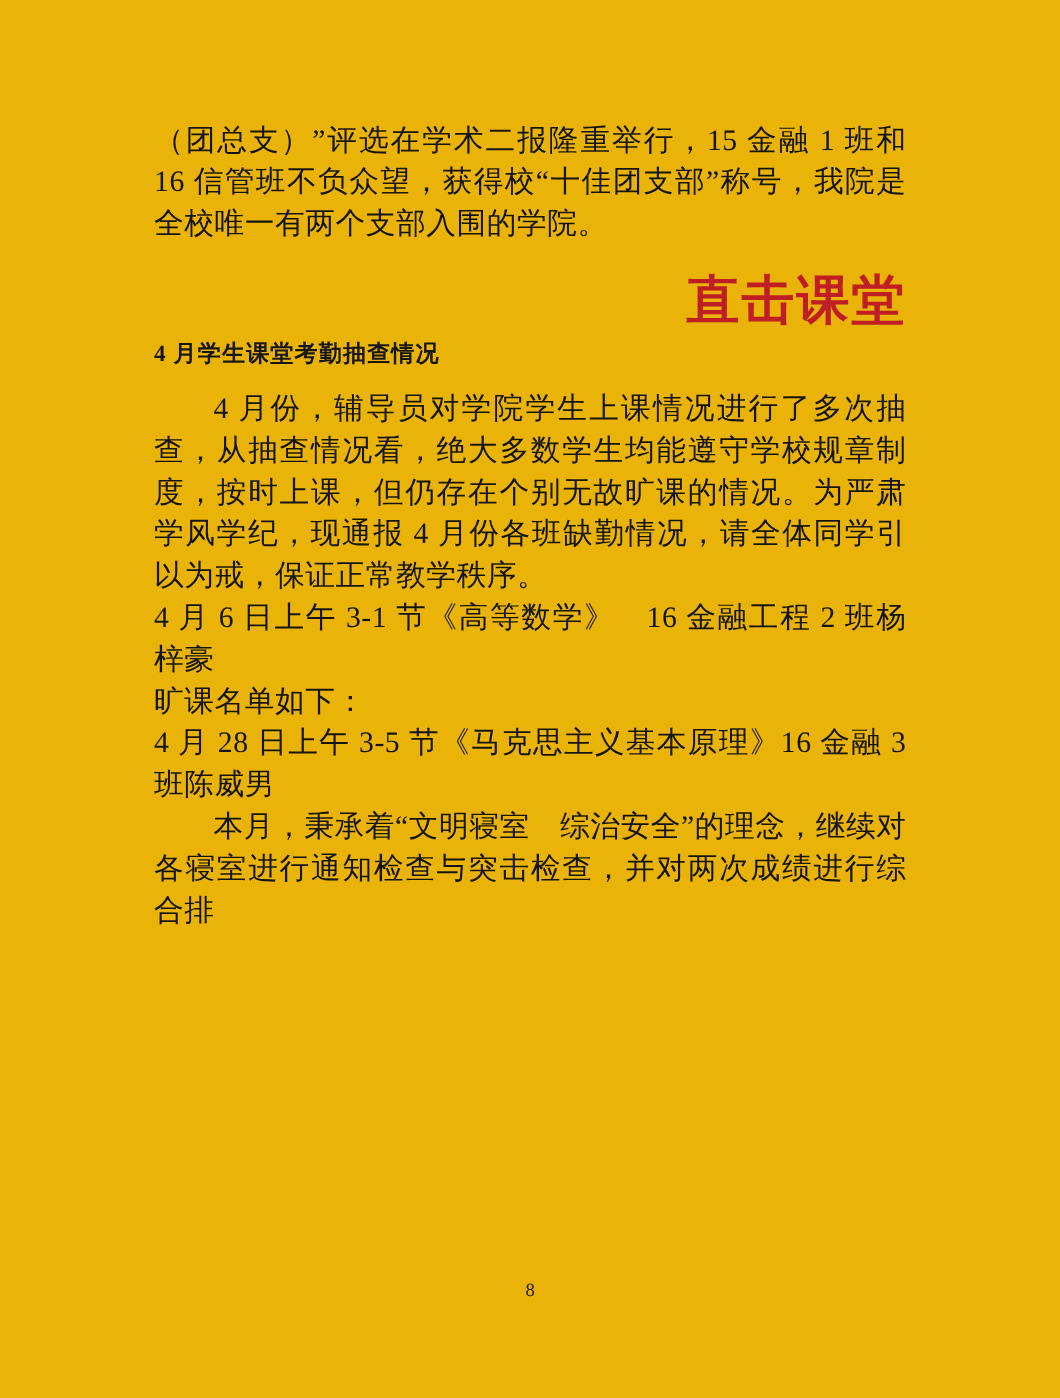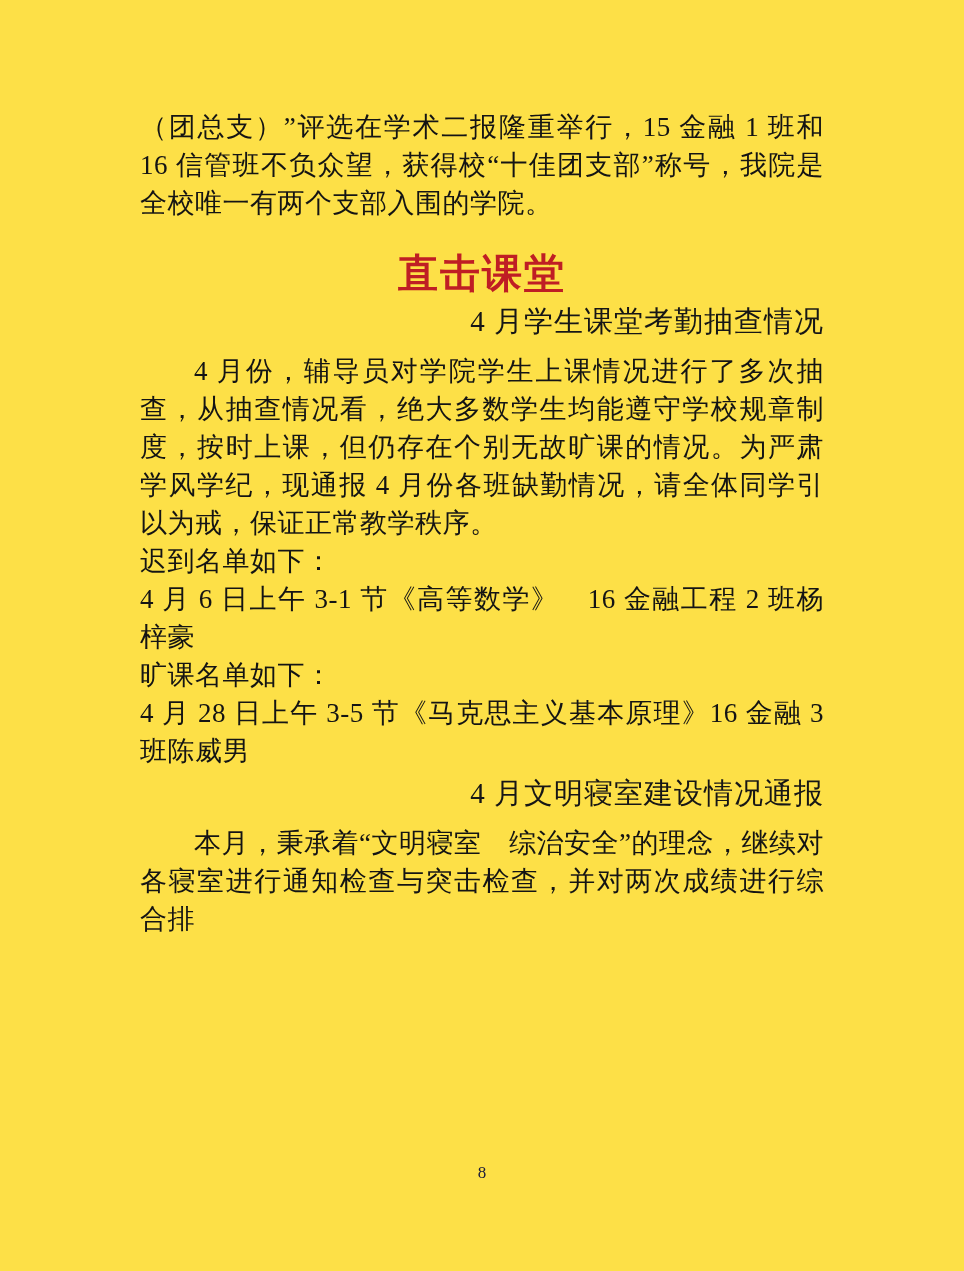--- a/index.html
+++ b/index.html
@@ -21,71 +21,69 @@
     margin: 0;
     font-size: 27px;
     line-height: 38px;
     letter-spacing: 0.5px;
     text-align: justify;
     text-justify: inter-ideograph;
   }
   .indent { text-indent: 2em; }
   .section-heading {
     margin: 28px 0 0 0;
-    font-size: 40px;
+    font-size: 48px;
     line-height: 48px;
     font-weight: bold;
     letter-spacing: 2px;
-    text-align: center;
+    text-align: right;
   }
   .sub-heading {
     margin: 2px 0 10px 0;
-    font-size: 29px;
+    font-size: 21px;
     line-height: 42px;
-    font-weight: normal;
+    font-weight: bold;
     letter-spacing: 1px;
-    text-align: right;
+    text-align: left;
     color: #161616;
   }
   .footer {
     position: absolute;
     left: 0;
     right: 0;
     top: 1162px;
     text-align: center;
     font-size: 17px;
     line-height: 22px;
     color: #1a1a3a;
   }
 </style>
 </head>
 <body>
 
-<div class="page" style="color: rgb(20, 20, 20); background: #fde047;">
+<div class="page" style="color: rgb(20, 20, 20); background: #eab308;">
   <div class="content">
 
     <p class="body-text">（团总支）”评选在学术二报隆重举行，15 金融 1 班和 16 信管班不负众望，获得校“十佳团支部”称号，我院是全校唯一有两个支部入围的学院。</p>
 
 
     <h1 class="section-heading accent" style="color: rgb(191, 30, 36);">直击课堂</h1>
 
     <h2 class="sub-heading">4 月学生课堂考勤抽查情况</h2>
 
     <p class="body-text indent">4 月份，辅导员对学院学生上课情况进行了多次抽查，从抽查情况看，绝大多数学生均能遵守学校规章制度，按时上课，但仍存在个别无故旷课的情况。为严肃学风学纪，现通报 4 月份各班缺勤情况，请全体同学引以为戒，保证正常教学秩序。</p>
 
-    <p class="body-text">迟到名单如下：</p>
 
 
     <p class="body-text">4 月 6 日上午 3-1 节《高等数学》　16 金融工程 2 班杨梓豪</p>
 
     <p class="body-text">旷课名单如下：</p>
 
     <p class="body-text">4 月 28 日上午 3-5 节《马克思主义基本原理》16 金融 3 班陈威男</p>
 
 
-    <h2 class="sub-heading">4 月文明寝室建设情况通报</h2>
 
     <p class="body-text indent">本月，秉承着“文明寝室　综治安全”的理念，继续对各寝室进行通知检查与突击检查，并对两次成绩进行综合排</p>
 
   </div>
 
   <div class="footer">8</div>
 </div>
 
 </body></html>

